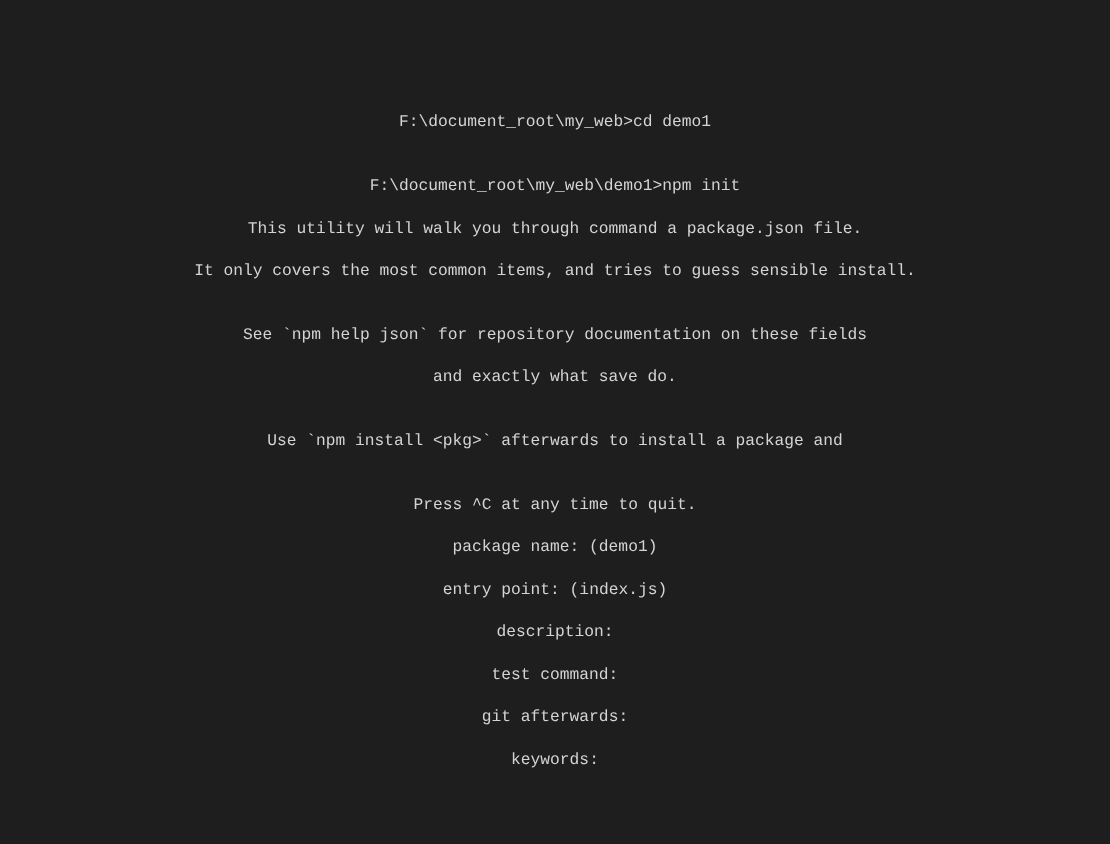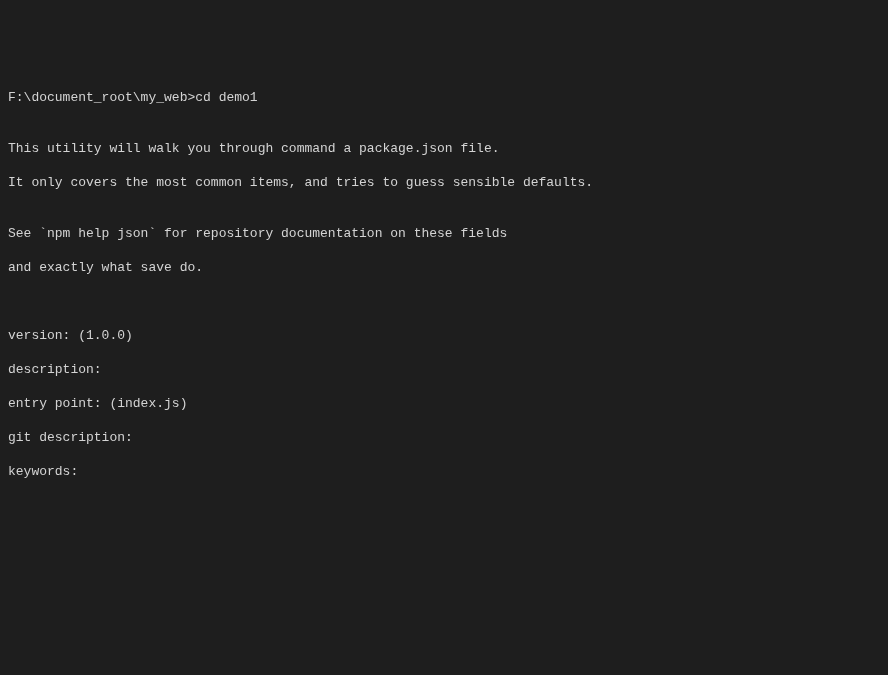--- a/index.html
+++ b/index.html
@@ -8,41 +8,45 @@
       color: #d4d4d4;
       font-family: Consolas, 'Courier New', monospace;
       font-size: 13px;
       line-height: 17px;
       width: 888px;
       height: 675px;
       padding: 4px 8px;
       white-space: pre;
       overflow: hidden;
     }
-    .line { display: block; }
+    .line { display: block; text-align: center; }
   </style>
 </head>
 <body>
 
 
 
 <div>
 <span class="line">F:\document_root\my_web&gt;cd demo1</span>
 <span class="line"></span>
+<span class="line">F:\document_root\my_web\demo1&gt;npm init</span>
 <span class="line">This utility will walk you through command a package.json file.</span>
-<span class="line">It only covers the most common items, and tries to guess sensible defaults.</span>
+<span class="line">It only covers the most common items, and tries to guess sensible install.</span>
 <span class="line"></span>
 <span class="line">See `npm help json` for repository documentation on these fields</span>
 <span class="line">and exactly what save do.</span>
 <span class="line"></span>
+<span class="line">Use `npm install &lt;pkg&gt;` afterwards to install a package and</span>
 <span class="line"></span>
-<span class="line">version: (1.0.0)</span>
+<span class="line">Press ^C at any time to quit.</span>
+<span class="line">package name: (demo1)</span>
+<span class="line">entry point: (index.js)</span>
 <span class="line">description:</span>
-<span class="line">entry point: (index.js)</span>
-<span class="line">git description:</span>
+<span class="line">test command:</span>
+<span class="line">git afterwards:</span>
 <span class="line">keywords:</span>
 
 
 
 <span class="line"></span>
 
 
 
 
 

